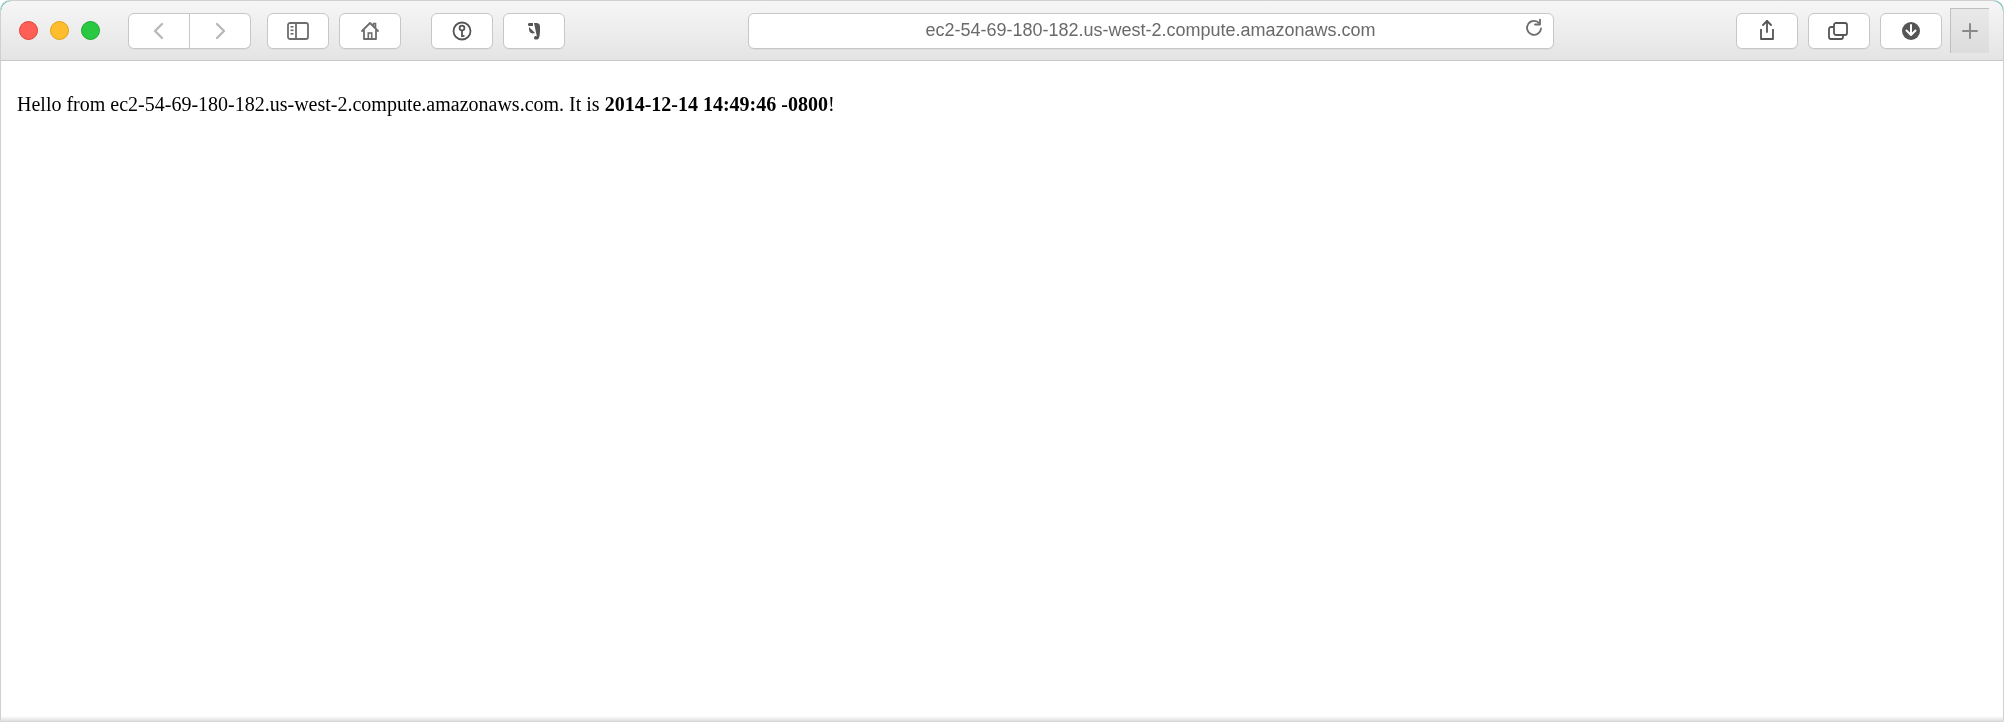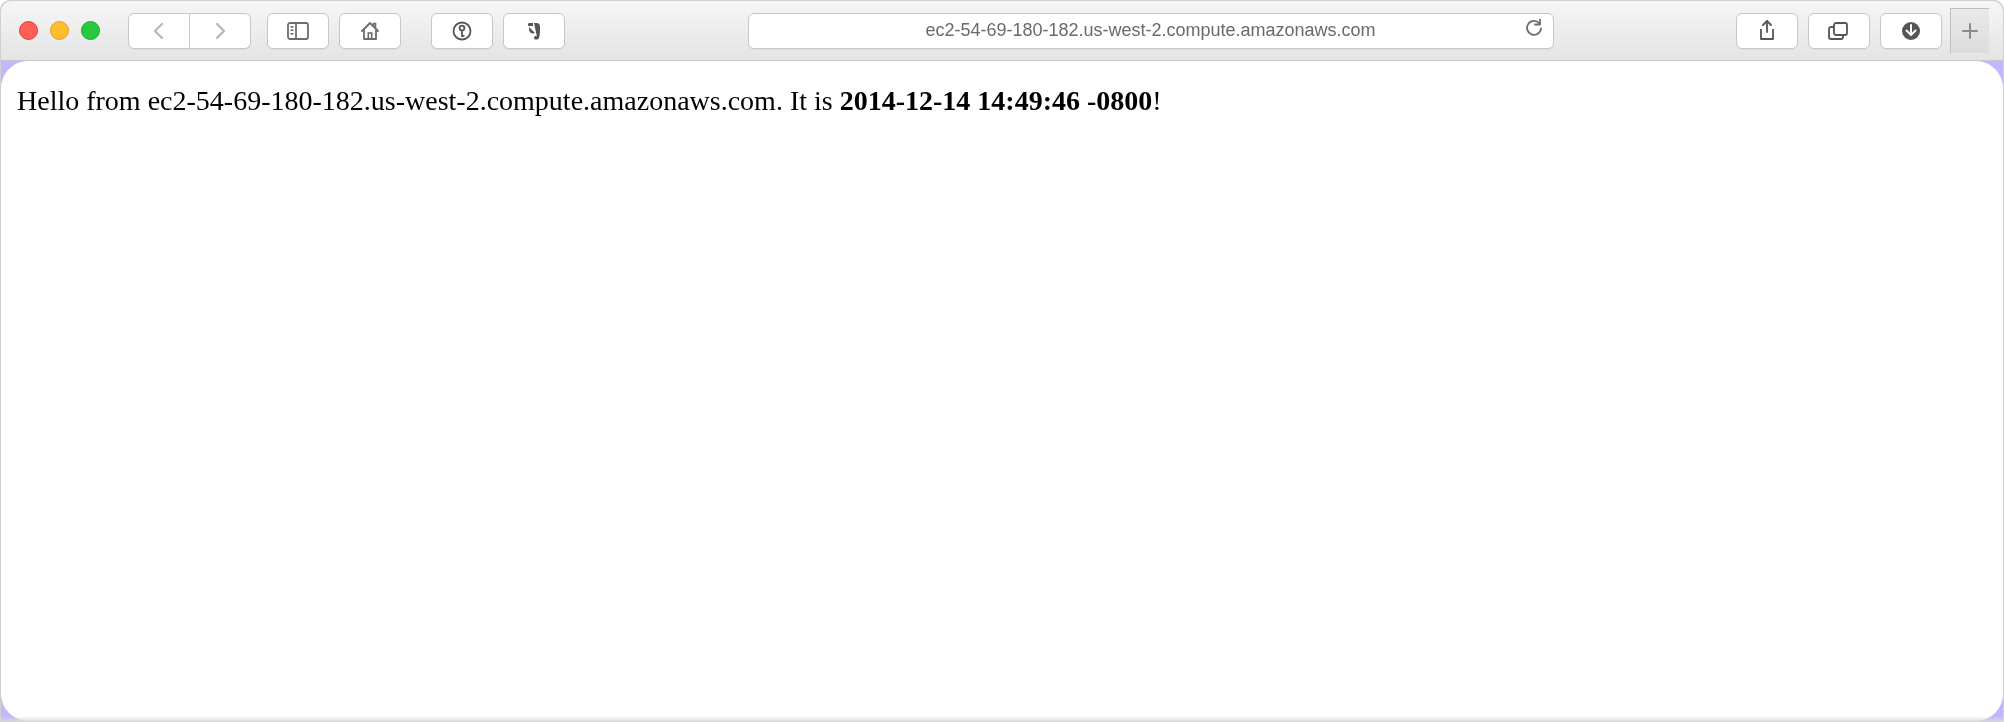--- a/index.html
+++ b/index.html
@@ -14,21 +14,21 @@
   }
   .window{
     width:100%;
     height:100%;
     border:1px solid #d0d0d0;
     border-top-left-radius:10px;
     border-top-right-radius:10px;
     box-sizing:border-box;
     display:flex;
     flex-direction:column;
-    background:#c4b5fd;
+    background:#14b8a6;
   }
   .toolbar{
     height:60px;
     flex:0 0 60px;
     background:linear-gradient(#f6f6f6,#e4e4e4);
     border-bottom:1px solid #c8c8c8;
     border-top-left-radius:10px;
     border-top-right-radius:10px;
     display:flex;
     align-items:center;
@@ -107,25 +107,24 @@
     display:flex;
     align-items:center;
     justify-content:center;
     color:#8a8a8a;
     font-size:26px;
     align-self:flex-end;
   }
   .content{
     flex:1;
     background:#fff;
-    padding:22px 16px;
-    font-size:28px;
+    padding:31px 16px;
+    font-size:20px;
     color:#000;
     line-height:1.25;
-    border-radius:27px;
   }
   .content b{font-weight:700;}
   .footer-shadow{
     position:absolute;
     bottom:0;left:0;right:0;
     height:6px;
     background:linear-gradient(rgba(0,0,0,0),#d9d9d9);
   }
 </style>
 </head>

